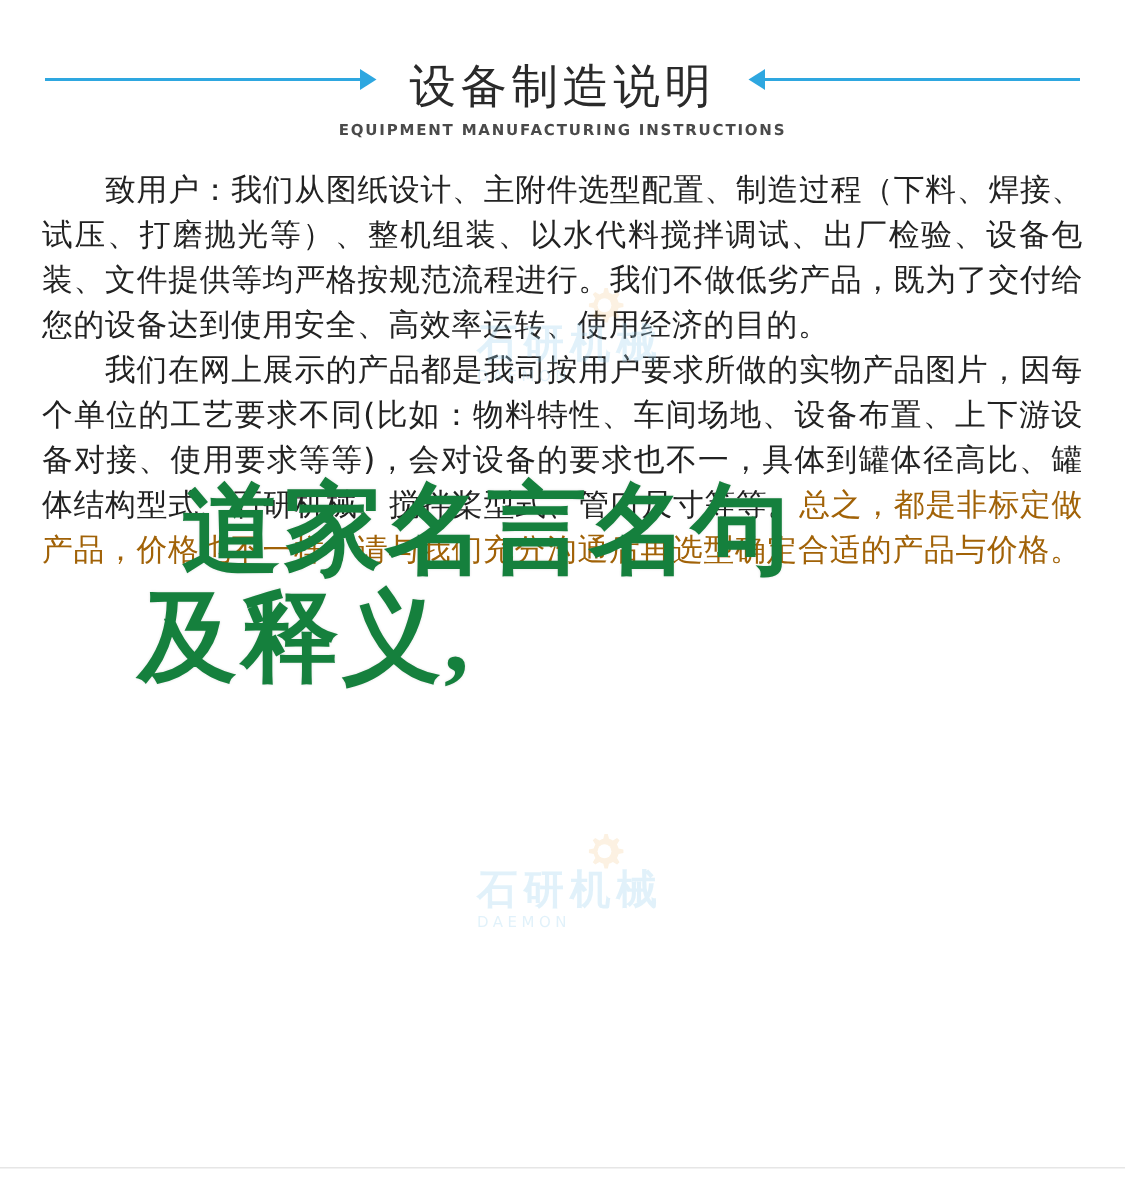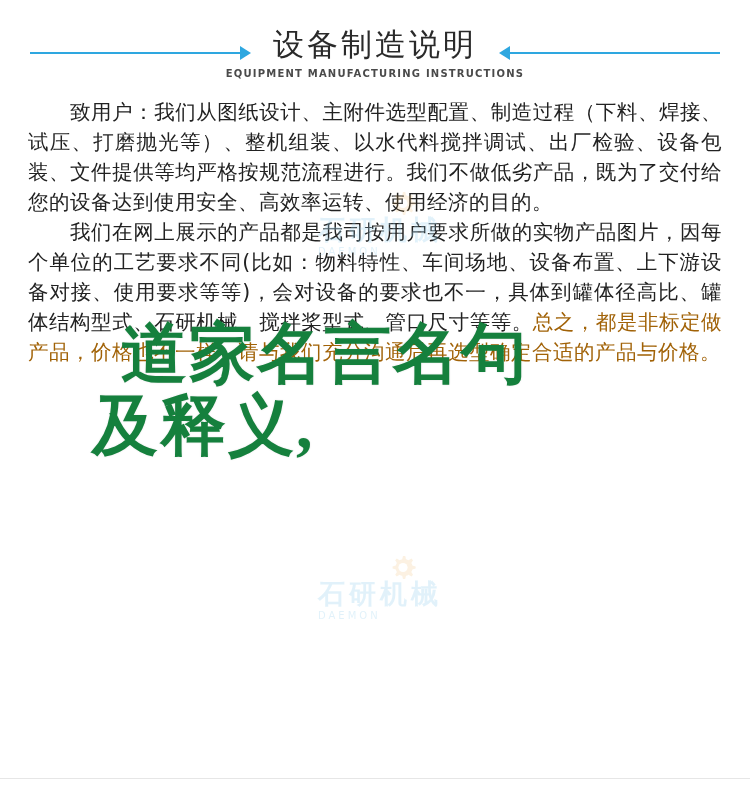--- a/index.html
+++ b/index.html
@@ -20,21 +20,21 @@
     height: 789px;
     box-sizing: border-box;
     background: #ffffff;
     overflow: hidden;
   }
 
   
   .section-head {
     position: relative;
     text-align: center;
-    padding-top: 26px;
+    padding-top: 40px;
   }
   .section-head .cn-title {
     font-size: 31px;
     letter-spacing: 3px;
     color: #2a2a2a;
     font-weight: normal;
     line-height: 1.2;
     margin: 0;
   }
   .section-head .en-title {

